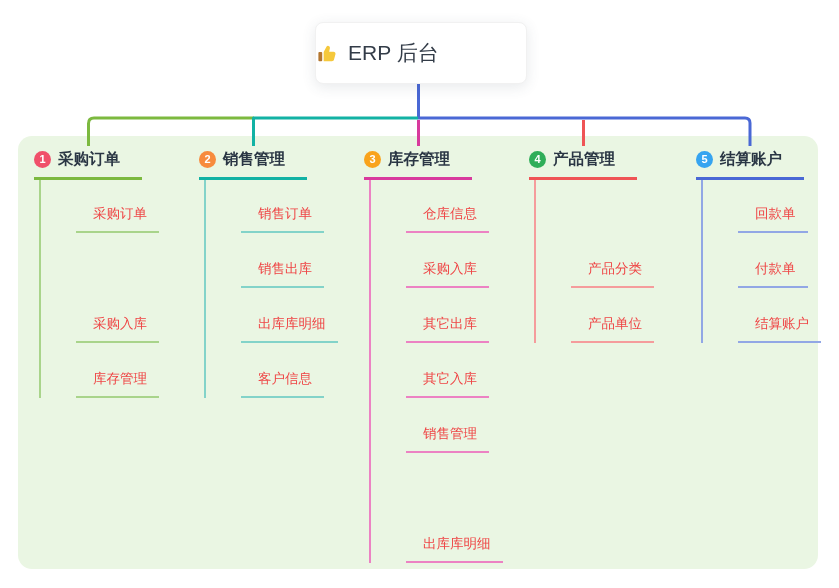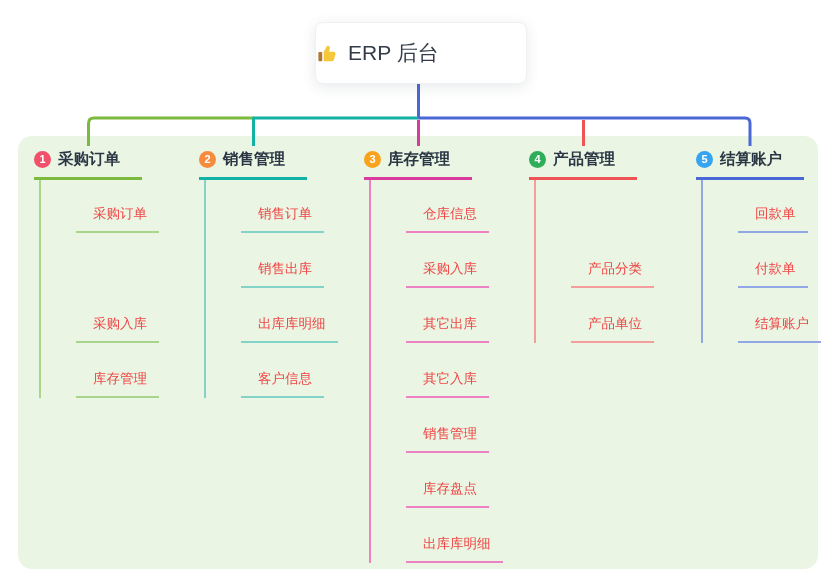--- a/index.html
+++ b/index.html
@@ -91,21 +91,20 @@
     <div class="bhead">
       <span class="badge">3</span>
       <span>库存管理</span>
     </div>
     <div class="vline" style="height:383px"></div>
     <div class="item r0">仓库信息</div>
     <div class="item r1">采购入库</div>
     <div class="item r3">其它入库</div>
     <div class="item r2">其它出库</div>
     <div class="item r4">销售管理</div>
-    <div class="item r5">库存盘点</div>
     <div class="item r6">出库库明细</div>
   </div>
 
   <div class="branch" style="left: 529px; --main: #ef5455; --light: #f59c9c; --badge: #2fae59;">
     <div class="bhead">
       <span class="badge">4</span>
       <span>产品管理</span>
     </div>
     <div class="vline" style="height:163px"></div>
     <div class="item r1">产品分类</div>

